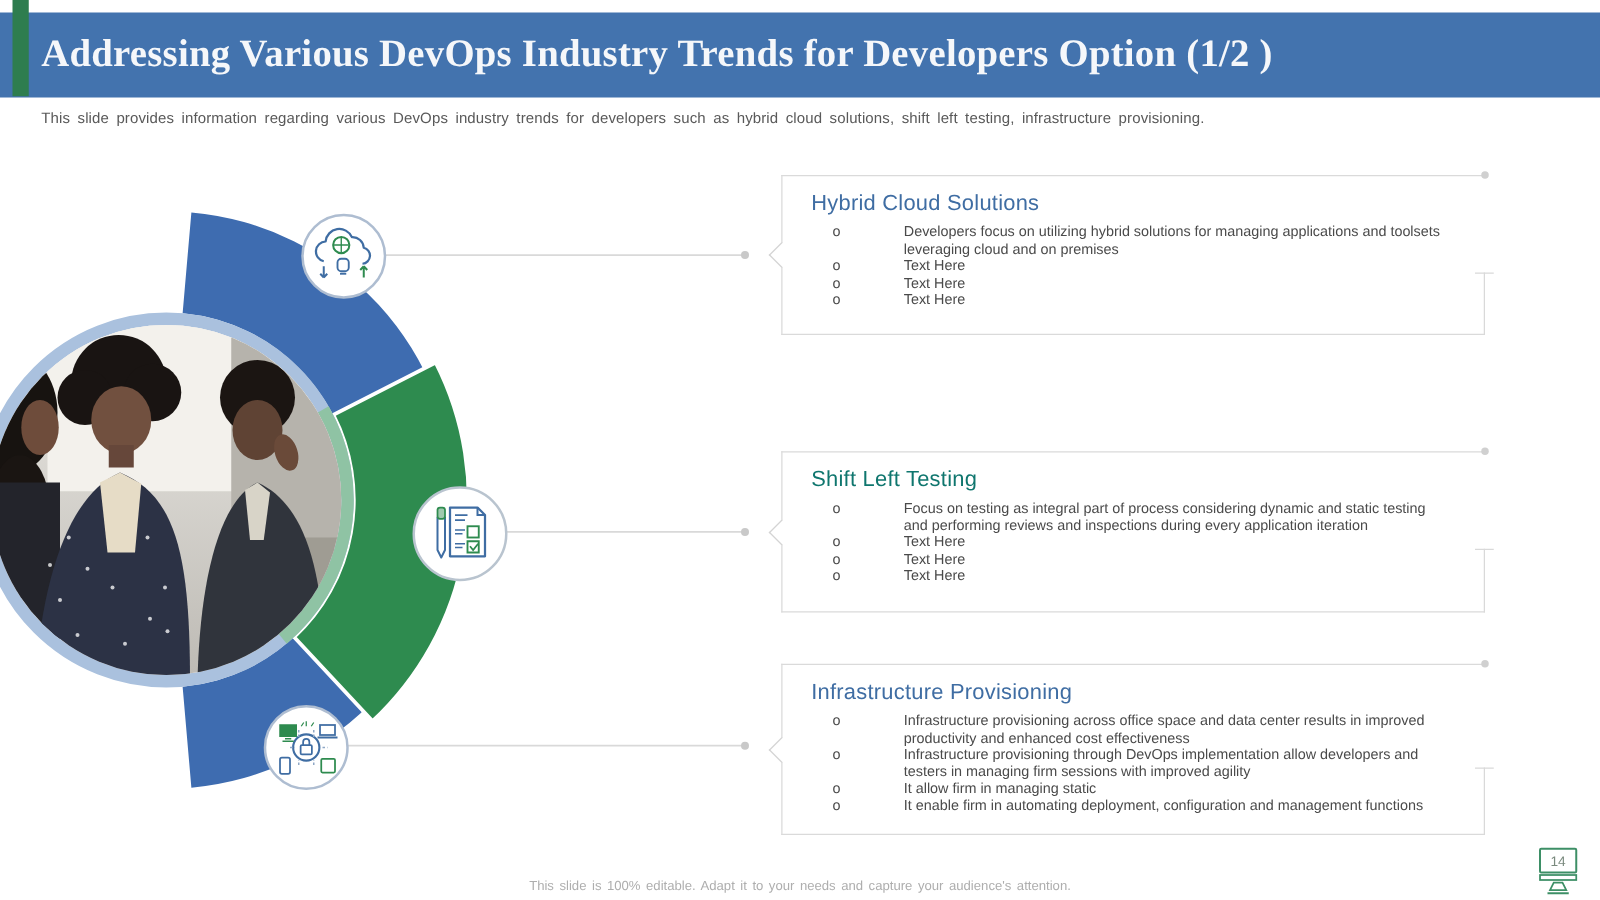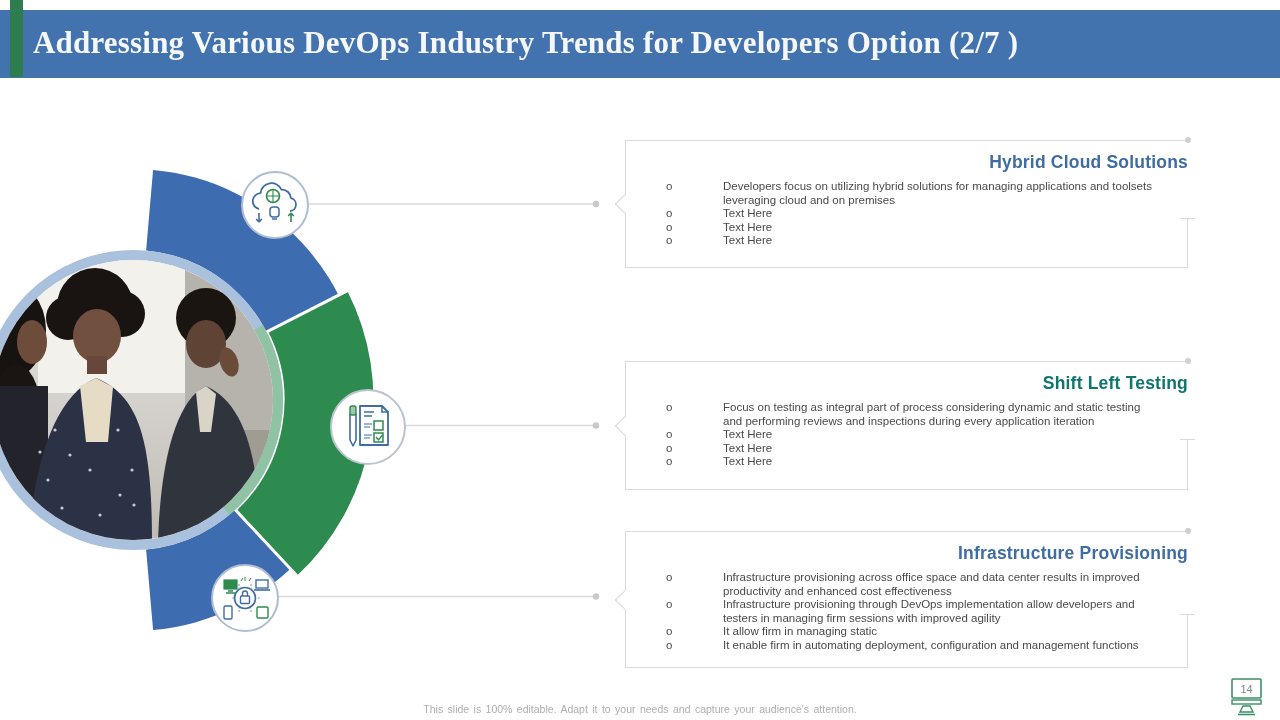--- a/index.html
+++ b/index.html
@@ -28,21 +28,21 @@
   }
   .callout .corner-dot{position:absolute;right:-3px;top:-4px;width:6px;height:6px;border-radius:50%;background:#d0d0d0;}
   .callout .right-seg{position:absolute;right:0;top:61%;bottom:-1px;width:1px;background:#d9d9d9;}
   .callout .right-seg::before{content:"";position:absolute;top:0;left:-7px;width:15px;height:1px;background:#d9d9d9;}
   .callout .notch{
     position:absolute;left:-8px;top:50%;width:14px;height:14px;background:#fff;
     border-left:1px solid #d4d4d4;border-bottom:1px solid #d4d4d4;
     transform:translateY(-50%) rotate(45deg);
   }
   .callout h2{
-    margin:11px 0 7px 7px;font-size:17.5px;letter-spacing:.2px;font-weight:bold;text-align:right;
+    margin:11px 0 7px 23px;font-size:17.5px;letter-spacing:.2px;font-weight:normal;
   }
   .accent-blue{color:#3f6da3;}
   .accent-green{color:#0f766e;}
   .bullets{margin-left:38px;margin-right:34px;}
   .bullet{display:flex;align-items:flex-start;font-size:11.5px;line-height:13.6px;color:#4a4a4a;}
   .bullet .marker{width:24px;flex:0 0 24px;text-align:left;padding-left:2px;}
   .bullet .btext{flex:1;margin-left:33px;}
   
   .footer-note{
     position:absolute;left:0;bottom:5px;width:100%;text-align:center;
@@ -50,21 +50,22 @@
   }
   .page-monitor{position:absolute;right:14px;bottom:1px;width:38px;height:42px;}
 </style>
 </head>
 <body>
 
 <div class="slide">
 
   <div class="title-bar"></div>
   <div class="accent-bar"></div>
-  <div class="title-text">Addressing Various DevOps Industry Trends for Developers Option (2/7 )</div>
+  <div class="title-text">Addressing Various DevOps Industry Trends for Developers Option (1/2 )</div>
+  <div class="subtitle">This slide provides information regarding various DevOps industry trends for developers such as hybrid cloud solutions, shift left testing, infrastructure provisioning.</div>
 
   <svg class="graphic" viewBox="0 130 625 550">
     <defs>
       <clipPath id="photoClip">
           <circle cx="133" cy="400" r="140"></circle>
         </clipPath>
       <linearGradient id="photobg" x1="0" y1="0" x2="0" y2="1">
         <stop offset="0" stop-color="#eceae5"></stop>
           <stop offset="1" stop-color="#bdbab4"></stop>
       </linearGradient>

